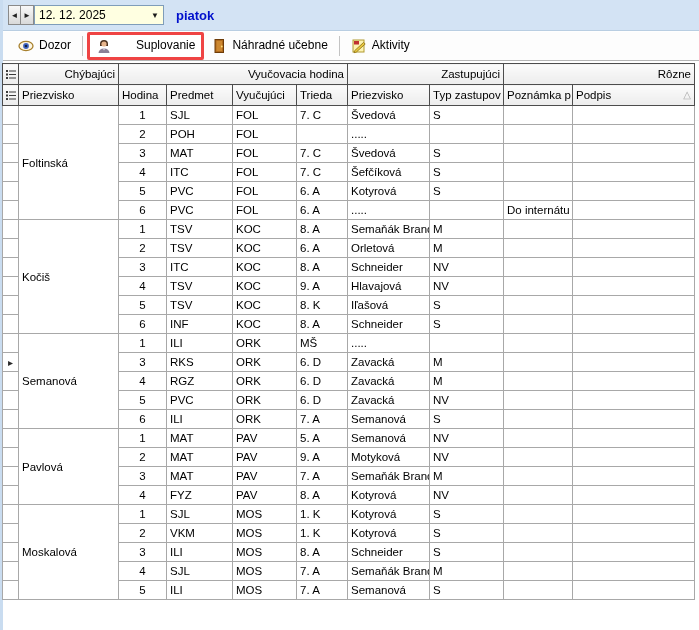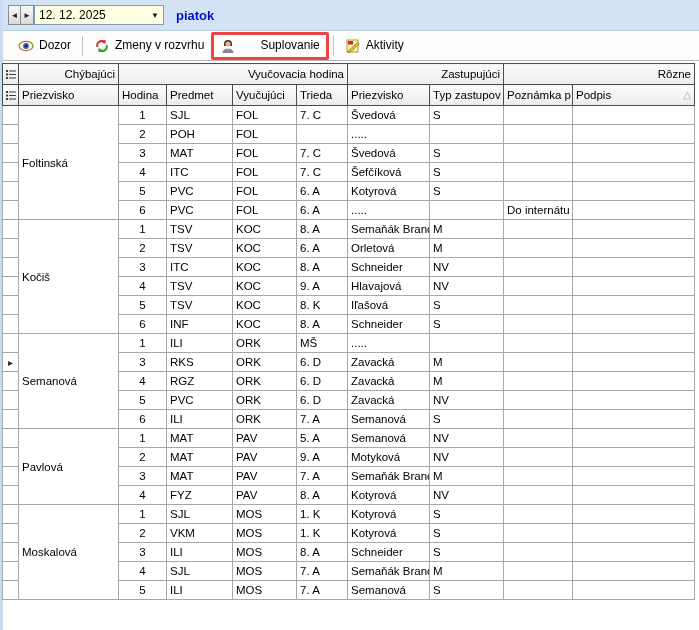--- a/index.html
+++ b/index.html
@@ -80,41 +80,40 @@
       <span class="ticon">
         <svg width="16" height="16" viewBox="0 0 16 16">
             <ellipse cx="8" cy="8" rx="7" ry="4.6" fill="#fdf6e3" stroke="#a8812f" stroke-width="1.3"></ellipse>
             <circle cx="8" cy="8" r="2.9" fill="#3f63c2"></circle>
             <circle cx="8" cy="8" r="1.3" fill="#10203f"></circle>
           </svg>
       </span>
       <span>Dozor</span>
     </div>
     <div class="tsep"></div>
-    <div class="tbtn">
-      <span class="ticon">
-        <svg width="16" height="16" viewBox="0 0 16 16">
-            <path d="M3.5 9 A4.6 4.6 0 0 1 11 4.2" fill="none" stroke="#d23333" stroke-width="2"></path>
-            <path d="M11.5 1.5 L11.5 6 L7.5 4 Z" fill="#d23333"></path>
-            <path d="M12.5 7 A4.6 4.6 0 0 1 5 11.8" fill="none" stroke="#2ca02c" stroke-width="2"></path>
-            <path d="M4.5 14.5 L4.5 10 L8.5 12 Z" fill="#2ca02c"></path>
-          </svg>
-      </span>
-      <span>Zmeny v rozvrhu</span>
-    </div>
     <div class="tbtn selected">
       <span class="ticon">
         <svg width="16" height="16" viewBox="0 0 16 16">
             <path d="M4 6 Q4 2 8 2 Q12 2 12 6 L12 8 L4 8 Z" fill="#4d3320"></path>
             <circle cx="8" cy="6" r="2.6" fill="#e8b68d"></circle>
             <path d="M2.5 15 Q3 10.5 8 10.5 Q13 10.5 13.5 15 Z" fill="#8a8096"></path>
             <path d="M6.6 10.6 L8 12.4 L9.4 10.6 Z" fill="#d9d4e0"></path>
           </svg>
       </span>
       <span>Suplovanie</span>
+    </div>
+    <div class="tbtn">
+      <span class="ticon">
+        <svg width="16" height="16" viewBox="0 0 16 16">
+            <rect x="4" y="1.5" width="8.5" height="13" fill="#b06a1e" stroke="#6e3c08" stroke-width="1"></rect>
+            <rect x="5.5" y="3" width="5.5" height="10" fill="#cd8830"></rect>
+            <circle cx="10.8" cy="8.5" r="0.9" fill="#ffe07a"></circle>
+          </svg>
+      </span>
+      <span>Náhradné učebne</span>
     </div>
     <div class="tsep"></div>
     <div class="tbtn">
       <span class="ticon">
         <svg width="16" height="16" viewBox="0 0 16 16">
             <rect x="2" y="2" width="11" height="12" fill="#fdf3b3" stroke="#b09a30" stroke-width="1"></rect>
             <rect x="3" y="3" width="5" height="3.5" fill="#c03030"></rect>
             <path d="M3.5 12.8 L12.5 4.5 L14.2 6 L5.2 14.2 L3 14.7 Z" fill="#e9c93f" stroke="#8a6d14" stroke-width="0.8"></path>
           </svg>
       </span>

